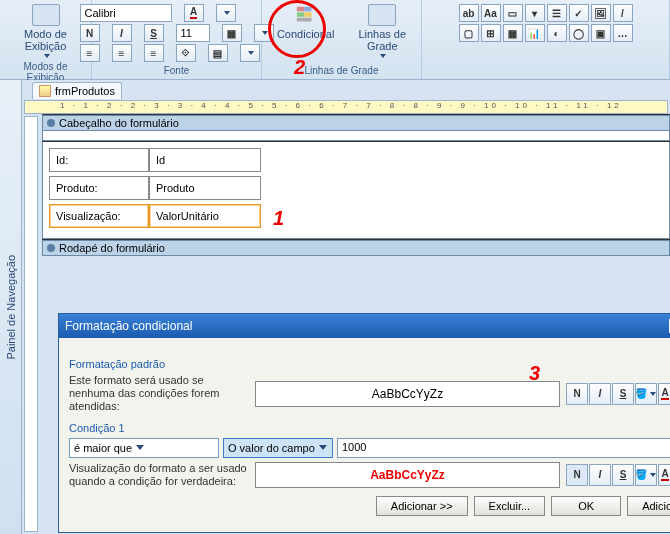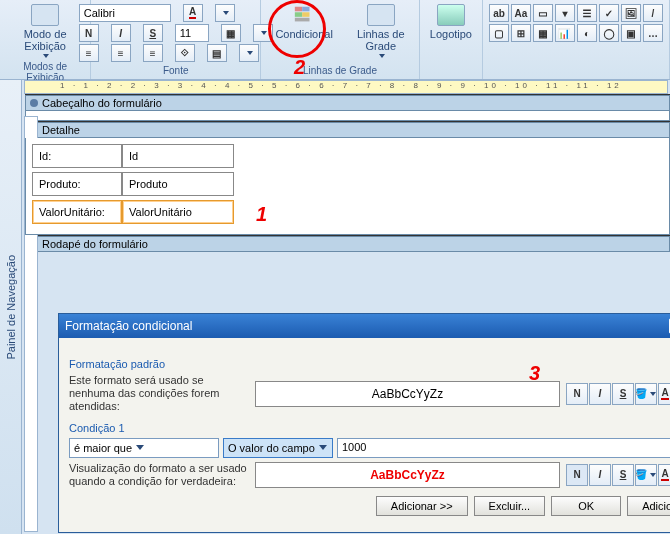--- a/index.html
+++ b/index.html
@@ -24,27 +24,27 @@
 
 .workspace { display:flex; height: calc(100% - 80px); }
 .nav-panel { width:22px;background:linear-gradient(#e8f0f8,#cfe0ef);border-right:1px solid #9ab4d0;display:flex;align-items:center;justify-content:center;}
 .nav-panel span { writing-mode:vertical-rl;transform:rotate(180deg);font-size:11px;color:#2a4a78;}
 .doc-area { flex:1;background:#d6e4f2;position:relative;}
 .tab-bar { height:20px;display:flex;align-items:center;gap:4px;padding-left:10px;background:transparent;}
 .tab { display:flex;align-items:center;gap:4px;background:#f5f9fd;border:1px solid #9ab4d0;border-bottom:none;padding:2px 6px;border-radius:3px 3px 0 0;font-size:11px;}
 .tab .ficon { width:12px;height:12px;background:linear-gradient(#ffa,#ec8);border:1px solid #c96;}
 .ruler { height:14px;background:#fef9c3;border:1px solid #9ab4d0;margin:0 2px;font-size:8px;color:#555;padding-left:35px;letter-spacing:3px;white-space:nowrap;overflow:hidden;}
 .vruler { width:14px;background:#fff;border:1px solid #9ab4d0;position:absolute;left:2px;top:36px;bottom:2px;}
-.form-band { margin-left:3px;border-top:1px solid #333;}
+.form-band { margin-left:20px;border-top:1px solid #333;}
 .band-header { background:#bcd3e7;border:1px solid #6a8ba8;font-size:11px;padding:1px 4px;display:flex;align-items:center;gap:4px;}
 .band-header::before { content:"";width:8px;height:8px;background:#5c7da5;border-radius:50%;display:inline-block;}
 .band-body { background:#fff;padding:6px;border:1px solid #6a8ba8;border-top:none;}
 .form-row { display:flex;margin-bottom:4px;}
 .form-label,.form-field { border:1px solid #888;font-size:11px;padding:4px 6px;height:24px;display:flex;align-items:center;}
-.form-label { width:90px;background:#fff;}
+.form-label { width:100px;background:#fff;}
 .form-field { width:112px;background:#fff;}
 .selected-field { border:1.5px solid #e59a2e !important;box-shadow:0 0 0 1px #ffd090 inset;}
 .ann { position:absolute;color:#e00;font-size:20px;font-weight:bold;font-style:italic;pointer-events:none;}
 
 
 .dialog { position:absolute;left:58px;top:313px;width:656px;border:1px solid #2a5d9a;background:#f3f3ee;font-size:11px;}
 .titlebar { background:linear-gradient(#3a82d6,#1b5bb0);color:#fff;padding:4px 6px;display:flex;align-items:center;justify-content:space-between;font-size:12px;}
 .titlebar .btns { display:flex;gap:2px;}
 .titlebar .tb-btn { width:18px;height:16px;border:1px solid #fff;background:#cfe0f3;color:#1b5bb0;font-size:10px;display:flex;align-items:center;justify-content:center;border-radius:2px;cursor:pointer;}
 .titlebar .tb-btn.close { background:#e96f5a;color:#fff;border-color:#9c3e2a;}
@@ -131,26 +131,20 @@
       <div class="big-btn">
         <div class="icon-box icon-cell"></div>
         <span style="white-space:pre-line">Linhas de
 Grade</span>
         <span class="tri-down"></span>
       </div>
     </div>
     <div class="ribbon-group-label">Linhas de Grade</div>
   </div>
 
-  <div class="ribbon-group">
-    <div class="big-btn">
-      <div class="icon-box" style="background:linear-gradient(#cfe,#8cb)"></div>
-      <span>Logotipo</span>
-    </div>
-  </div>
 
   <div class="ribbon-group" style="flex:1">
     <div style="display:grid;grid-template-columns:repeat(8,20px);gap:2px;padding:2px">
       <div class="tiny-btn">ab</div>
       <div class="tiny-btn">Aa</div>
       <div class="tiny-btn">▭</div>
       <div class="tiny-btn">▾</div>
       <div class="tiny-btn">☰</div>
       <div class="tiny-btn">✓</div>
       <div class="tiny-btn">🖼</div>
@@ -165,44 +159,47 @@
       <div class="tiny-btn">…</div>
     </div>
   </div>
 </div>
 
 <div class="workspace">
   <div class="nav-panel">
     <span>Painel de Navegação</span>
   </div>
   <div class="doc-area">
+    <div class="tab-bar">
+      <div class="tab">
+        <span class="ficon"></span>
+        <span>frmProdutos</span>
+      </div>
+    </div>
     <div class="ruler">1 · 1 · 2 · 2 · 3 · 3 · 4 · 4 · 5 · 5 · 6 · 6 · 7 · 7 · 8 · 8 · 9 · 9 · 10 · 10 · 11 · 11 · 12</div>
     <div class="vruler"></div>
 
     <div class="form-band">
       <div class="band-header">
           <span>Cabeçalho do formulário</span>
         </div>
       <div class="band-body" style="height:10px;padding:0"></div>
     </div>
     <div class="form-band">
-      <div class="band-header">
-          <span>Detalhe</span>
-        </div>
       <div class="band-body" style="position:relative">
         <div class="form-row">
           <div class="form-label">Id:</div>
           <div class="form-field">Id</div>
         </div>
         <div class="form-row">
           <div class="form-label">Produto:</div>
           <div class="form-field">Produto</div>
         </div>
         <div class="form-row">
-          <div class="form-label selected-field">ValorUnitário:</div>
+          <div class="form-label selected-field">Visualização:</div>
           <div class="form-field selected-field">ValorUnitário</div>
         </div>
         <div class="ann" style="left:230px;top:65px">1</div>
       </div>
     </div>
     <div class="form-band">
       <div class="band-header">
           <span>Rodapé do formulário</span>
         </div>
     </div>

